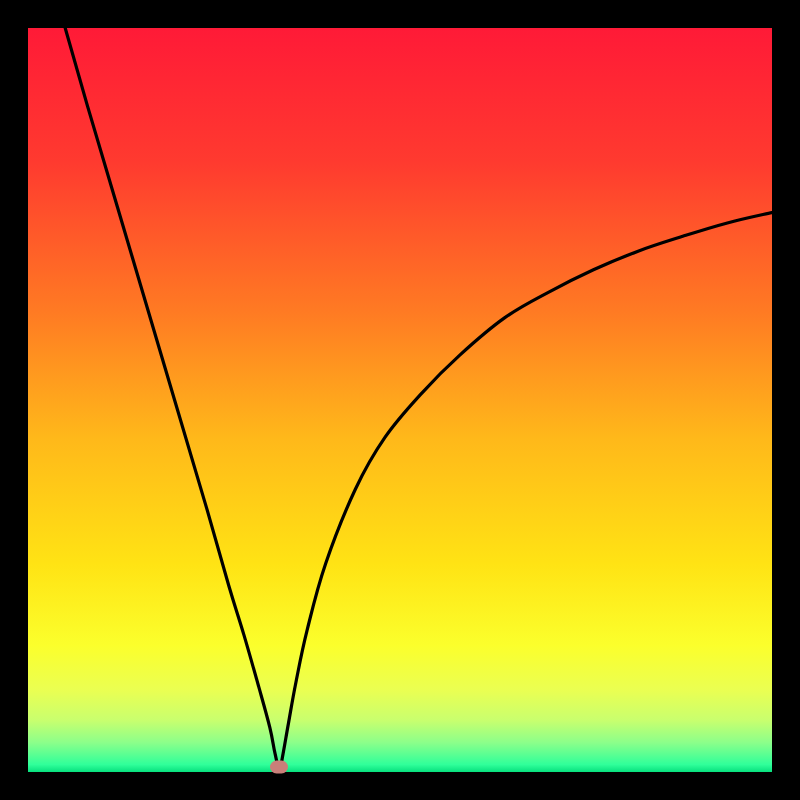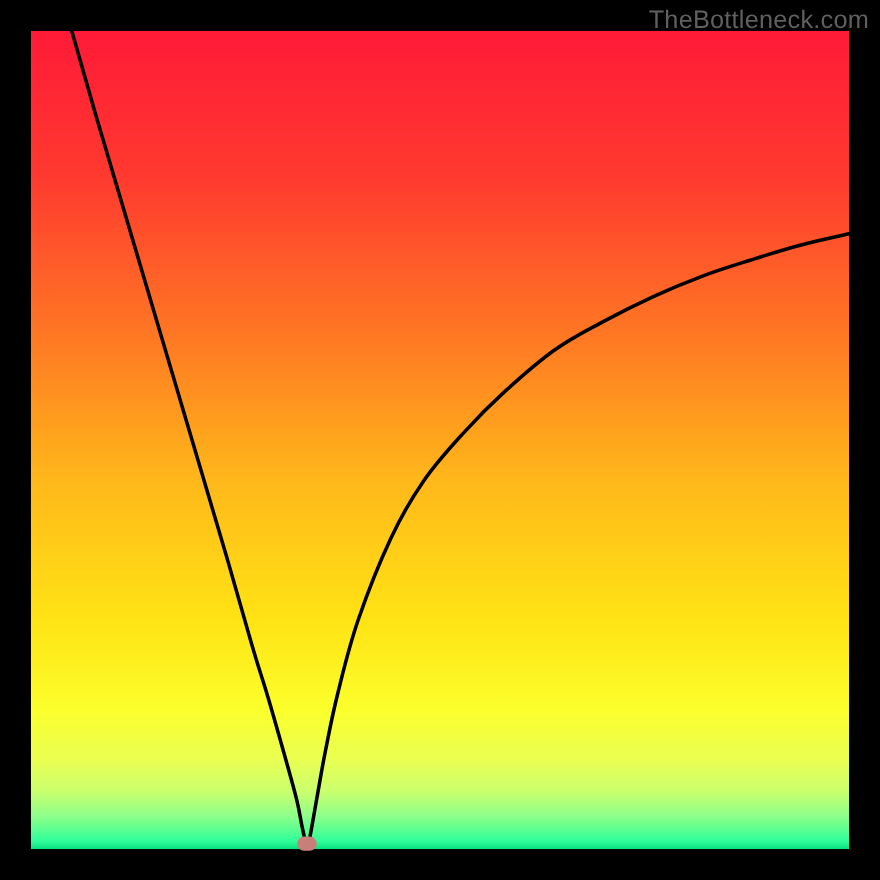--- a/index.html
+++ b/index.html
@@ -83,14 +83,13 @@
       <rect x="0" y="0" width="744" height="744" fill="url(#bg-grad)"></rect>
     </svg>
 
     <svg class="curve" viewBox="0 0 744 744" preserveAspectRatio="none">
       <path id="curve-path" d="M 37.20 0.00 C 41.22 14.06, 50.15 45.98, 59.52 78.12 C 68.89 110.26, 78.57 142.40, 89.28 178.56 C 99.99 214.72, 108.33 242.84, 119.04 279.00 C 129.75 315.16, 138.09 343.28, 148.80 379.44 C 159.51 415.60, 169.19 447.74, 178.56 479.88 C 187.93 512.02, 194.18 535.23, 200.88 558.00 C 207.58 580.77, 210.40 588.28, 215.76 606.36 C 221.12 624.44, 225.95 641.70, 230.64 658.44 C 235.33 675.18, 238.85 687.31, 241.80 699.36 C 244.75 711.41, 245.27 717.77, 247.01 725.40 C 248.75 733.03, 250.13 741.10, 251.47 741.77 C 252.81 742.44, 252.84 737.42, 254.45 729.12 C 256.06 720.82, 257.99 709.03, 260.40 695.64 C 262.81 682.25, 264.49 671.46, 267.84 654.72 C 271.19 637.98, 273.64 624.07, 279.00 602.64 C 284.36 581.21, 288.90 561.12, 297.60 535.68 C 306.30 510.24, 316.65 484.05, 327.36 461.28 C 338.07 438.51, 345.07 426.61, 357.12 409.20 C 369.17 391.79, 380.93 379.29, 394.32 364.56 C 407.71 349.83, 416.79 340.75, 431.52 327.36 C 446.25 313.97, 460.09 301.54, 476.16 290.16 C 492.23 278.78, 504.73 272.82, 520.80 264.12 C 536.87 255.42, 549.37 249.17, 565.44 241.80 C 581.51 234.43, 594.01 229.23, 610.08 223.20 C 626.15 217.17, 638.65 213.41, 654.72 208.32 C 670.79 203.23, 683.29 199.21, 699.36 194.93 C 715.43 190.64, 735.96 186.39, 744.00 184.51" fill="none" stroke="#000000" stroke-width="3.2" stroke-linecap="round" stroke-linejoin="round"></path>
     </svg>
 
     <div id="marker" class="marker" style="left: 250.728px; top: 738.792px; background: rgb(201, 127, 121);"></div>
   </div>
 
-  <div class="watermark">TheBottleneck.com</div>
 </div>
 
 </body></html>

